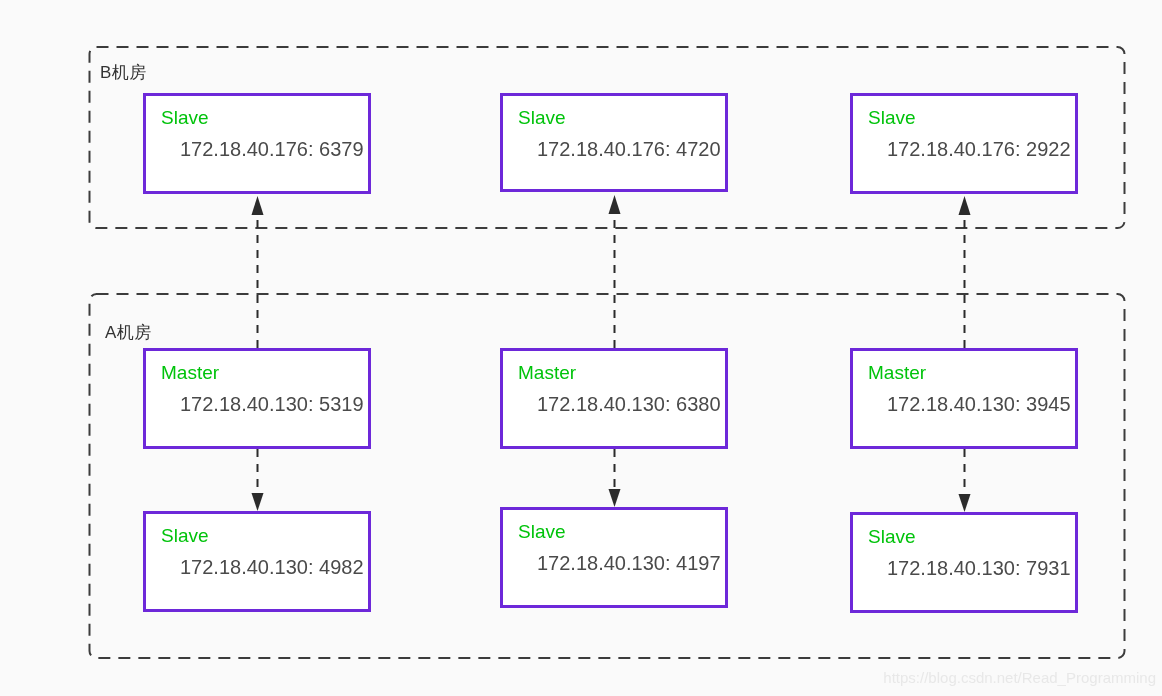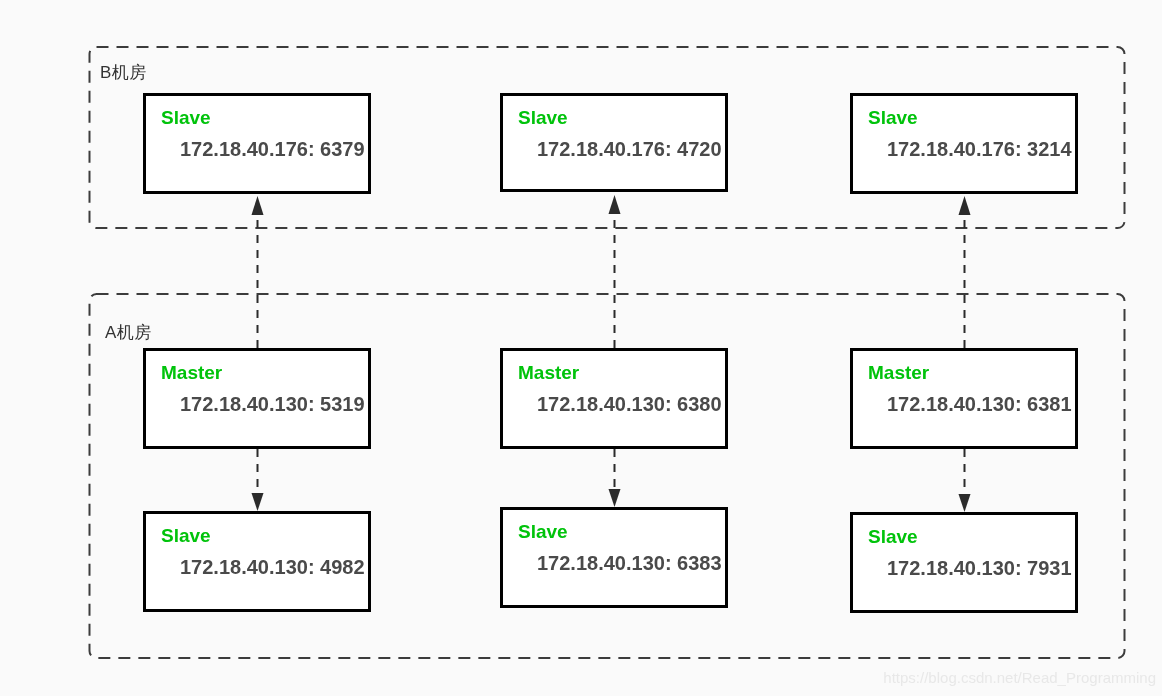--- a/index.html
+++ b/index.html
@@ -30,23 +30,22 @@
     font-size: 17px;
     color: #333333;
     letter-spacing: 0.5px;
     white-space: nowrap;
   }
   .node {
     position: absolute;
     width: 222px;
     height: 95px;
     background: #ffffff;
-    border: 3px solid #000000;
+    border: 3px solid #6d28d9;
     box-sizing: content-box;
-    font-weight: bold;
   }
   .node-role {
     position: absolute;
     left: 15px;
     top: 11px;
     font-size: 19px;
     color: #00c30b;
     white-space: nowrap;
   }
   .node-address {
@@ -110,43 +109,43 @@
   <div class="node" style="left:143px; top:93px;">
     <div class="node-role">Slave</div>
     <div class="node-address">172.18.40.176: 6379</div>
   </div>
   <div class="node" style="left:500px; top:93px; height:93px;">
     <div class="node-role">Slave</div>
     <div class="node-address">172.18.40.176: 4720</div>
   </div>
   <div class="node" style="left:850px; top:93px;">
     <div class="node-role">Slave</div>
-    <div class="node-address">172.18.40.176: 3214</div>
+    <div class="node-address">172.18.40.176: 2922</div>
   </div>
 
   <div class="node" style="left:143px; top:348px;">
     <div class="node-role">Master</div>
     <div class="node-address">172.18.40.130: 5319</div>
   </div>
   <div class="node" style="left:500px; top:348px;">
     <div class="node-role">Master</div>
     <div class="node-address">172.18.40.130: 6380</div>
   </div>
   <div class="node" style="left:850px; top:348px;">
     <div class="node-role">Master</div>
-    <div class="node-address">172.18.40.130: 6381</div>
+    <div class="node-address">172.18.40.130: 3945</div>
   </div>
 
   <div class="node" style="left:143px; top:511px;">
     <div class="node-role">Slave</div>
     <div class="node-address">172.18.40.130: 4982</div>
   </div>
   <div class="node" style="left:500px; top:507px;">
     <div class="node-role">Slave</div>
-    <div class="node-address">172.18.40.130: 6383</div>
+    <div class="node-address">172.18.40.130: 4197</div>
   </div>
   <div class="node" style="left:850px; top:512px;">
     <div class="node-role">Slave</div>
     <div class="node-address">172.18.40.130: 7931</div>
   </div>
 
   <div class="watermark">https://blog.csdn.net/Read_Programming</div>
 
 </div>
 

